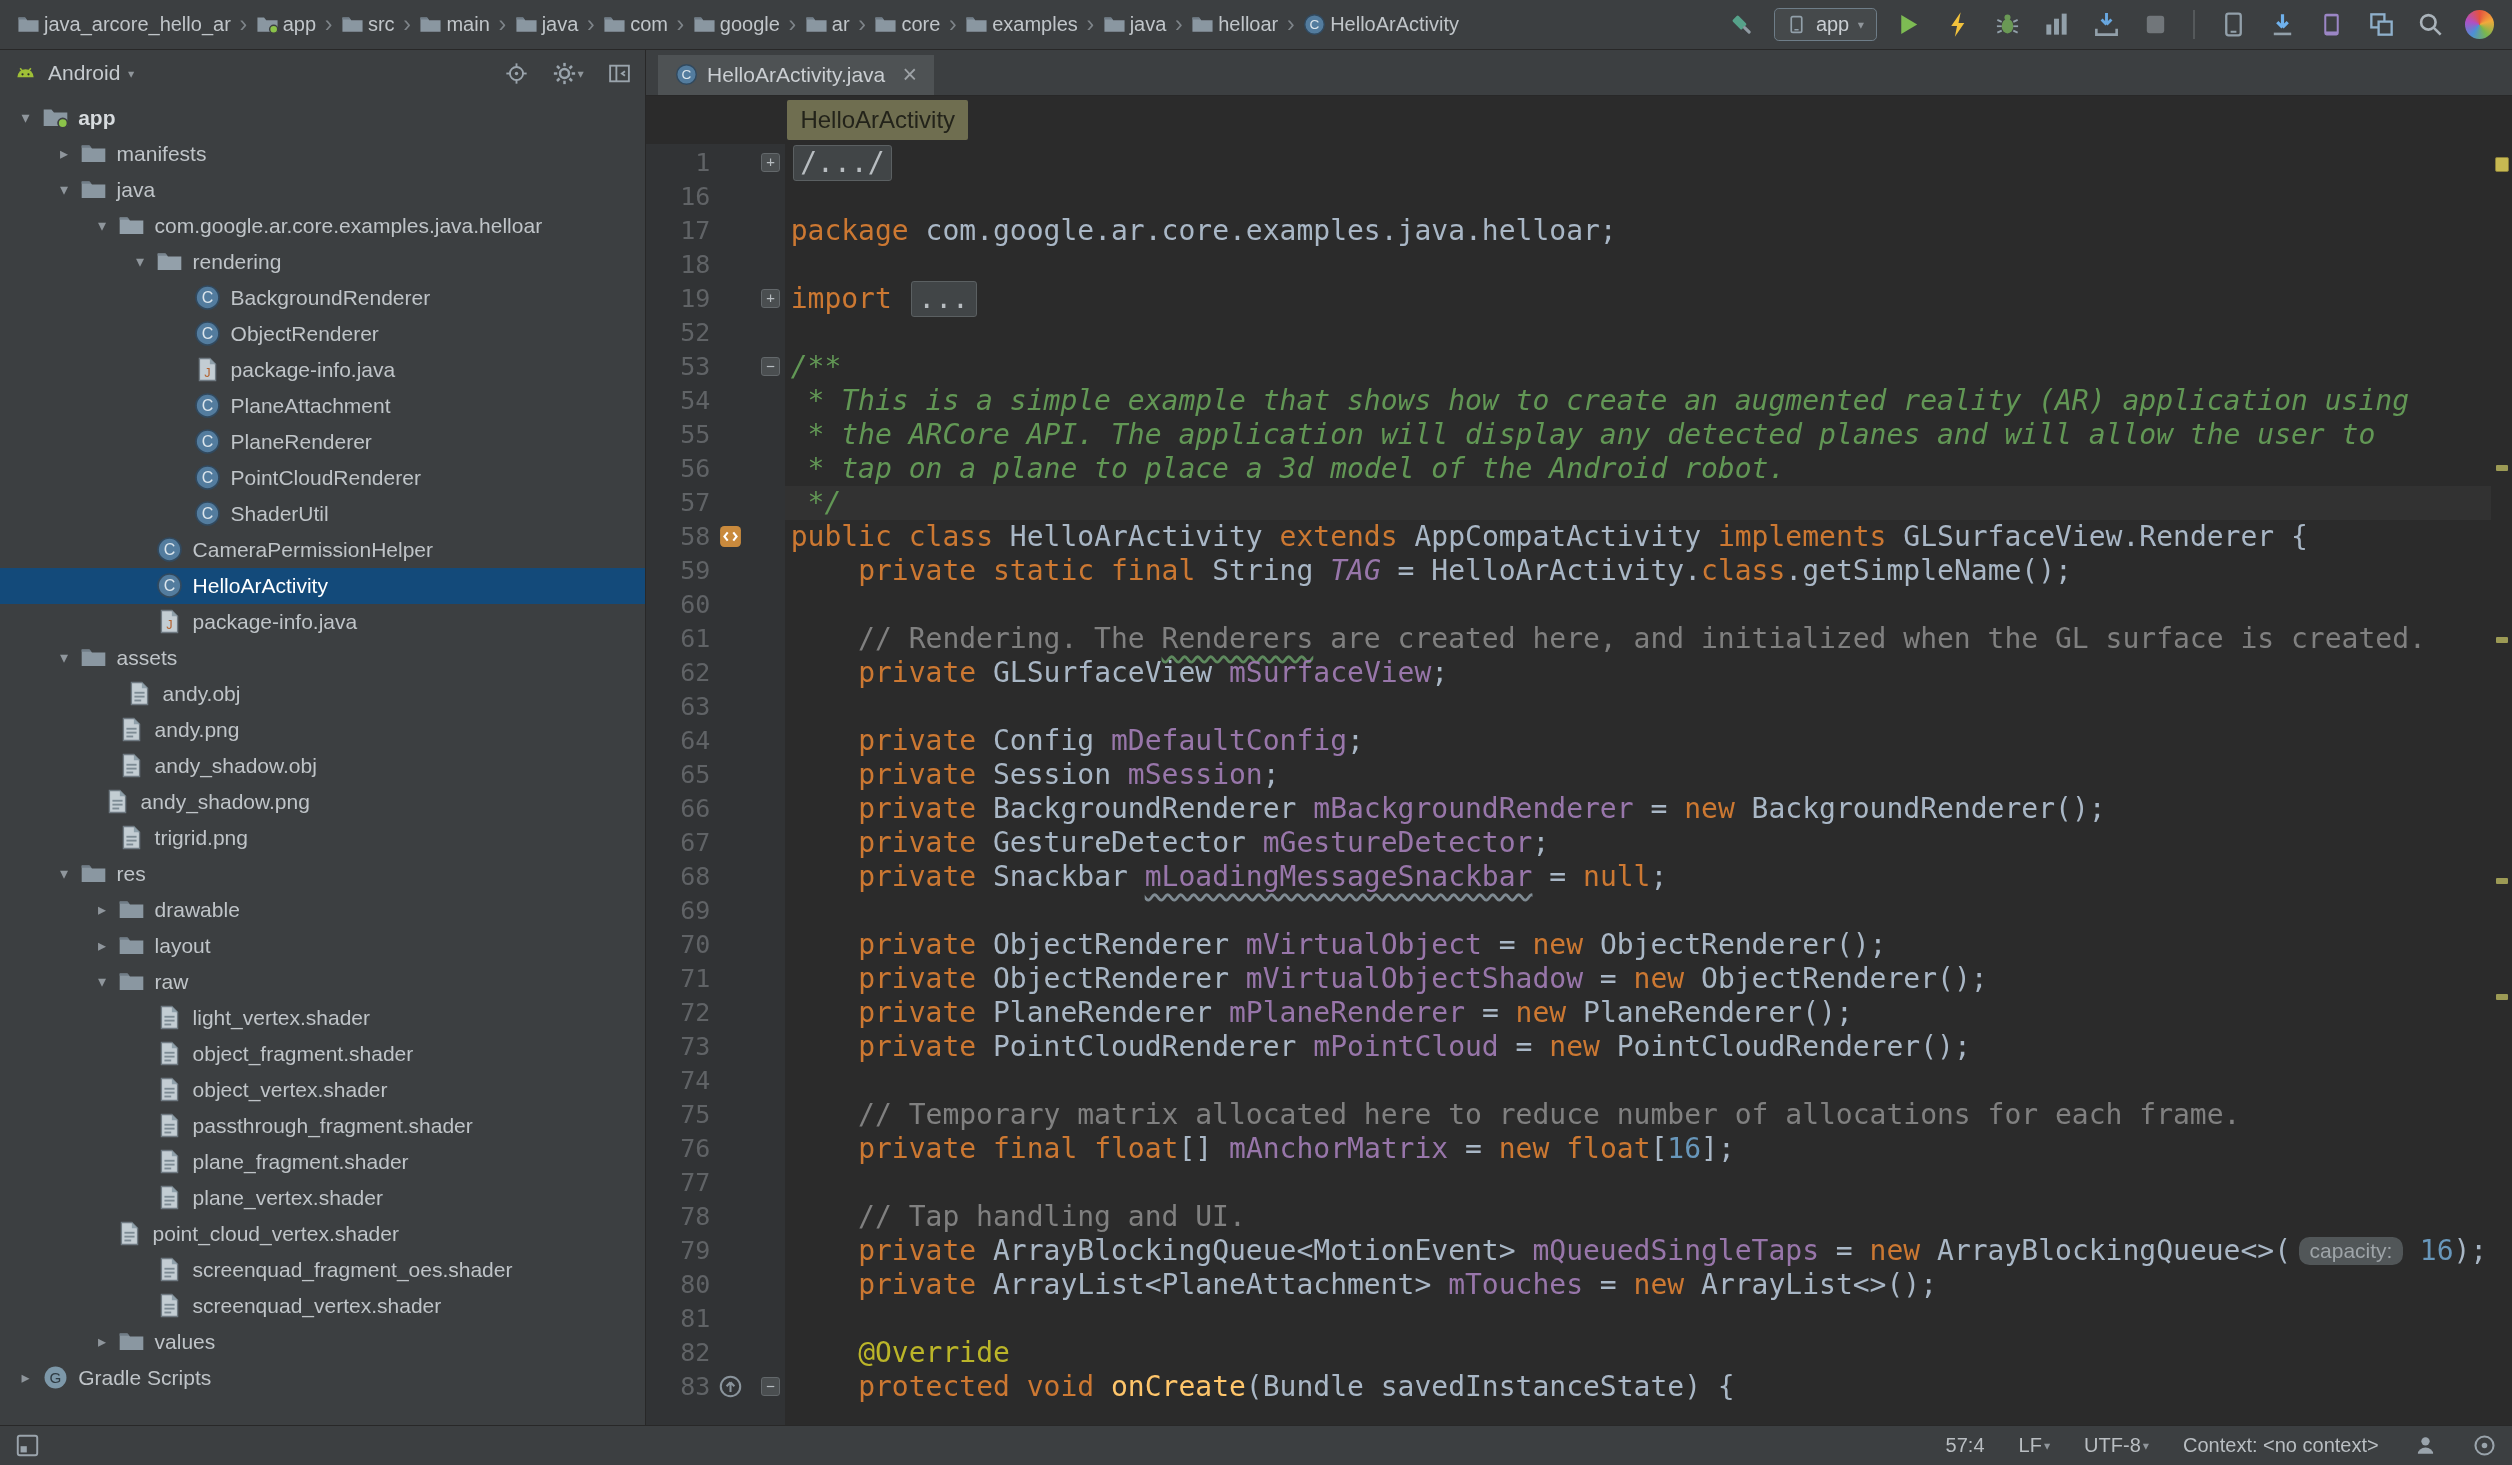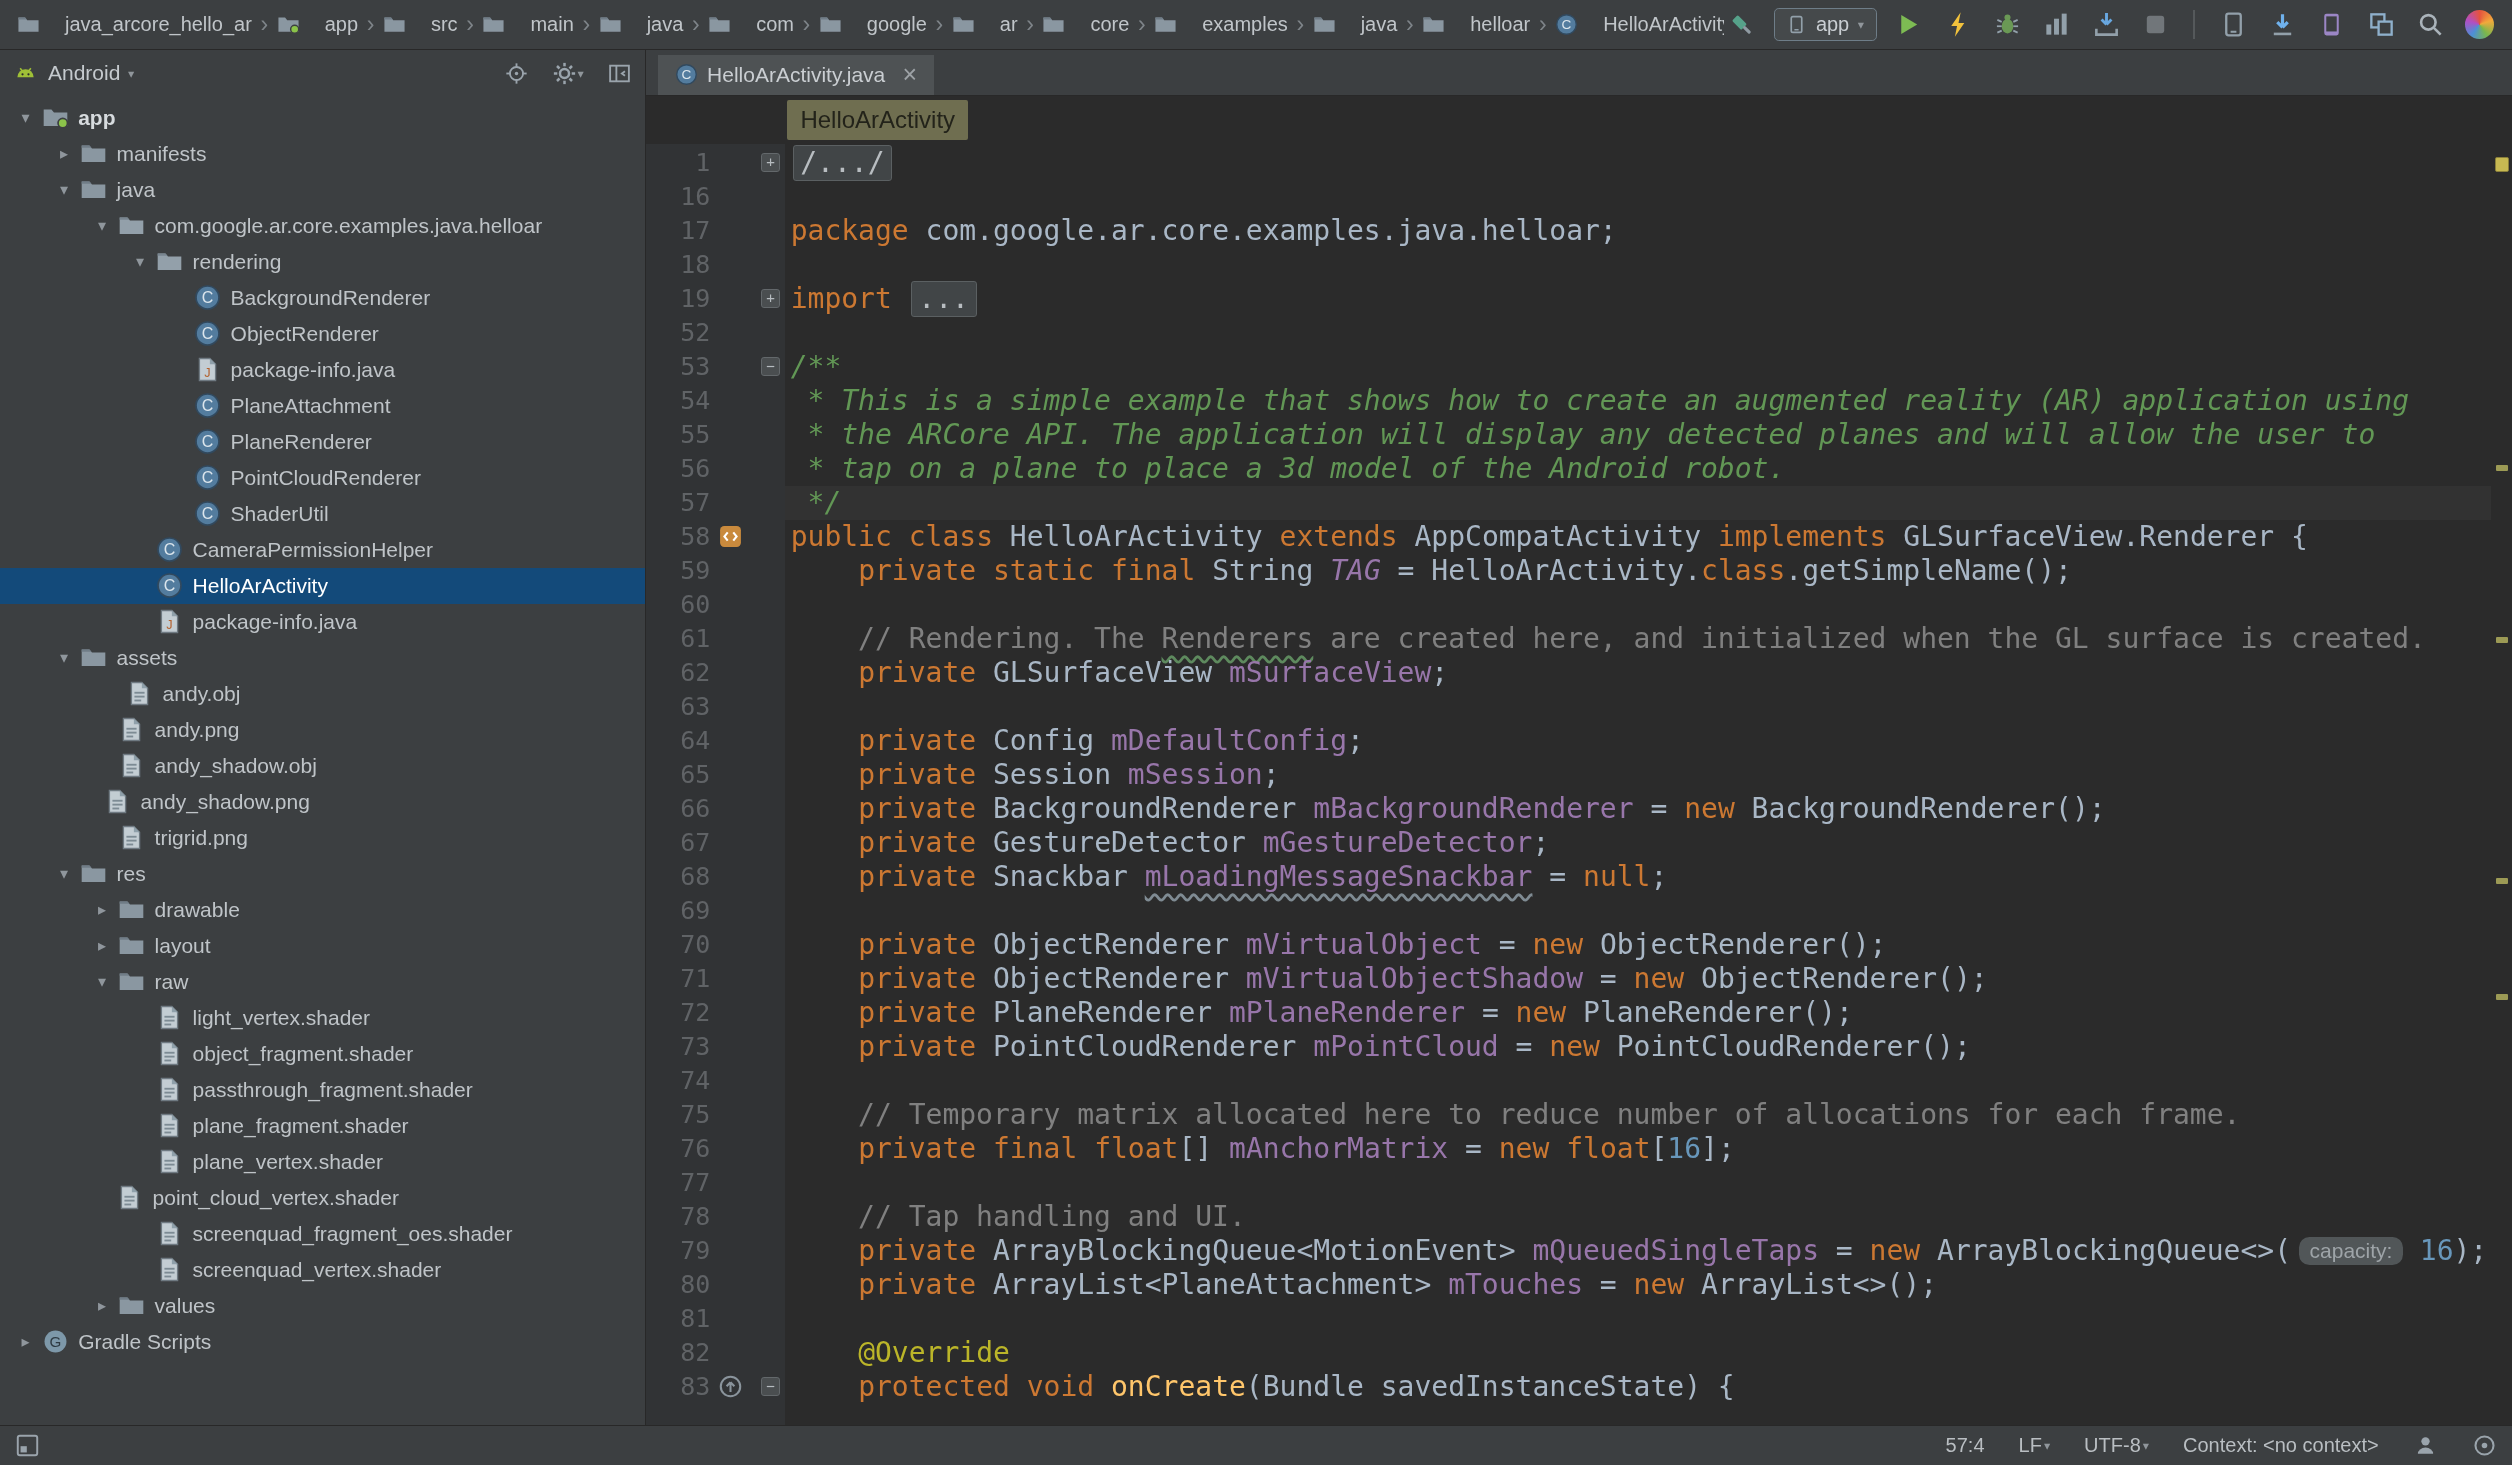--- a/index.html
+++ b/index.html
@@ -4,21 +4,21 @@
 <style>
   * { box-sizing: border-box; margin: 0; padding: 0; }
   html,body { width:2512px; height:1465px; overflow:hidden; background:#2b2b2b;
     font-family:"Liberation Sans","DejaVu Sans",sans-serif; }
   .app { width:2512px; height:1465px; display:flex; flex-direction:column; background:var(--editorBg); }
 
   
   .navbar { height:50px; flex:none; background:var(--panel); border-bottom:1px solid var(--panelBorder);
     display:flex; align-items:center; justify-content:space-between; padding:0 15.3px 0 17px; }
   .crumbs { display:flex; align-items:center; gap:3.8px; font-size:20px; color:#c0c5c9; white-space:nowrap; overflow:hidden; }
-  .crumb { display:inline-flex; align-items:center; gap:25px; }
+  .crumb { display:inline-flex; align-items:center; gap:4px; }
   .crumb .icon { width:23px; height:23px; }
   .crumb-sep { color:#7e8489; font-size:23px; margin:0 4.8px; }
   .toolbar { display:flex; align-items:center; gap:15.3px; flex:none; }
   .tbtn { width:34px; height:34px; display:inline-flex; align-items:center; justify-content:center; cursor:default; }
   .tbtn svg { width:29px; height:29px; display:block; }
   .vsep { width:1.9px; height:29px; background:#55595b; margin:0 5.7px; }
   .run-chip { display:inline-flex; align-items:center; gap:8.6px; border:1px solid #6e7d88; background:#45494b;
     border-radius:4.8px; padding:3.8px 11.5px; font-size:20px; color:#c9ced2; }
   .run-chip .icon { width:21px; height:21px; }
   .mini-caret { font-size:12.4px; color:#90969b; }
@@ -680,20 +680,33 @@
             <span class="icon ticon">
               <svg viewBox="0 0 16 16">
                 <path fill="#c3cdd3" stroke="#6f7a82" stroke-width="0.8" d="M3.2 1.5h6.2l3.4 3.4v9.6H3.2z"></path>
                 <path fill="#8fa0aa" d="M9.4 1.5l3.4 3.4H9.4z"></path>
                 <rect x="5" y="7" width="6" height="1.1" fill="#7d8b94"></rect>
                 <rect x="5" y="9.3" width="6" height="1.1" fill="#7d8b94"></rect>
                 <rect x="5" y="11.6" width="4" height="1.1" fill="#7d8b94"></rect>
               </svg>
             </span>
             <span class="tlabel">object_fragment.shader</span>
+          </div>
+          <div class="row" style="padding-left:124px">
+            <span class="arrow"></span>
+            <span class="icon ticon">
+              <svg viewBox="0 0 16 16">
+                <path fill="#c3cdd3" stroke="#6f7a82" stroke-width="0.8" d="M3.2 1.5h6.2l3.4 3.4v9.6H3.2z"></path>
+                <path fill="#8fa0aa" d="M9.4 1.5l3.4 3.4H9.4z"></path>
+                <rect x="5" y="7" width="6" height="1.1" fill="#7d8b94"></rect>
+                <rect x="5" y="9.3" width="6" height="1.1" fill="#7d8b94"></rect>
+                <rect x="5" y="11.6" width="4" height="1.1" fill="#7d8b94"></rect>
+              </svg>
+            </span>
+            <span class="tlabel">object_vertex.shader</span>
           </div>
           <div class="row" style="padding-left:124px">
             <span class="arrow"></span>
             <span class="icon ticon">
               <svg viewBox="0 0 16 16">
                 <path fill="#c3cdd3" stroke="#6f7a82" stroke-width="0.8" d="M3.2 1.5h6.2l3.4 3.4v9.6H3.2z"></path>
                 <path fill="#8fa0aa" d="M9.4 1.5l3.4 3.4H9.4z"></path>
                 <rect x="5" y="7" width="6" height="1.1" fill="#7d8b94"></rect>
                 <rect x="5" y="9.3" width="6" height="1.1" fill="#7d8b94"></rect>
                 <rect x="5" y="11.6" width="4" height="1.1" fill="#7d8b94"></rect>

